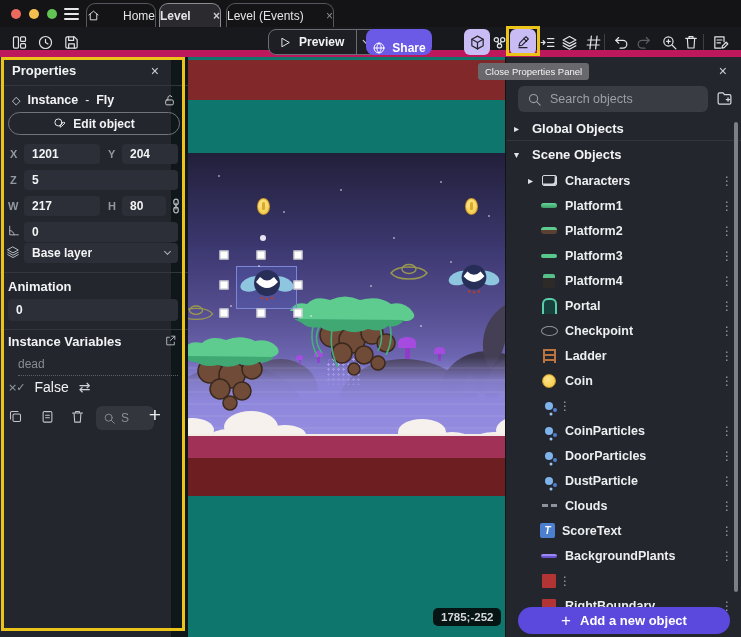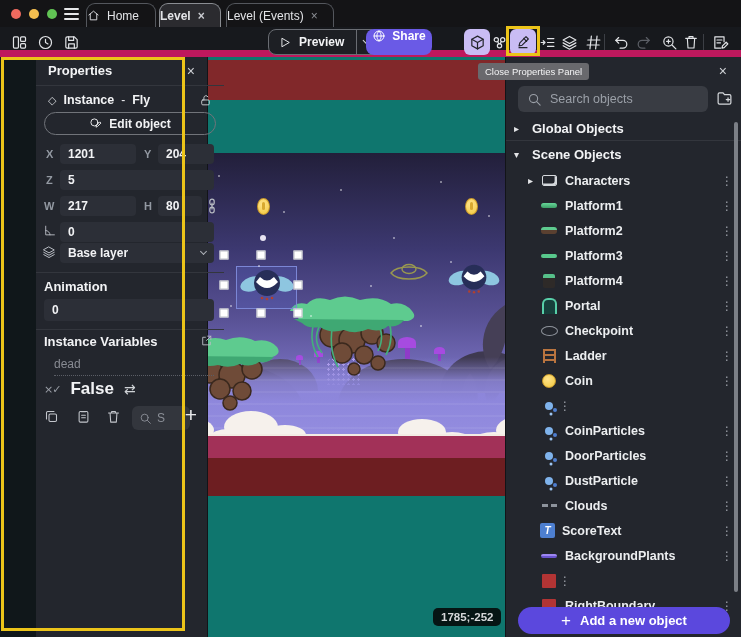--- a/index.html
+++ b/index.html
@@ -15,41 +15,41 @@
 
   
   #titlebar{position:absolute;left:0;top:0;width:741px;height:27px;background:#141416;}
   .tl{position:absolute;top:9px;width:10px;height:10px;border-radius:50%;}
   #tl-red{left:11px;background:#ee6a5f;}
   #tl-yellow{left:29px;background:#f5bf4f;}
   #tl-green{left:47px;background:#61c454;}
   #hamburger{position:absolute;left:64px;top:8px;width:15px;height:12px;display:flex;flex-direction:column;justify-content:space-between;}
   #hamburger i{display:block;height:2px;background:#e6e7e9;border-radius:1px;}
   .tab{position:absolute;top:3px;height:24px;border:1px solid #54575d;border-bottom:none;
-       border-radius:9px 9px 0 0;display:flex;align-items:center;justify-content:flex-start;gap:7px;
+       border-radius:9px 9px 0 0;display:flex;align-items:center;justify-content:space-between;gap:7px;
        color:#e3e4e7;font-size:12px;}
   #tab-home{left:86px;width:70px;}
   #tab-level{left:159px;width:62px;background:#2b2b2f;border-color:#8a8d92;font-weight:700;}
   #tab-events{left:226px;width:108px;}
   .tab .closex{color:#c9cbd0;font-size:12px;cursor:default;}
   #tab-events .closex{color:#8d9096;}
 
   
   #toolbar{position:absolute;left:0;top:27px;width:741px;height:30px;background:#17191d;border-bottom:7px solid #be185d;}
   .tbtn{position:absolute;top:2px;width:26px;height:26px;border-radius:6px;display:flex;align-items:center;justify-content:center;color:#e2e4e7;}
   .tbtn.active{background:#c9bcf4;color:#23252b;}
   .tsep{position:absolute;top:7px;width:1px;height:16px;background:#3c3f45;}
   #preview-btn{position:absolute;left:268px;top:2px;height:26px;border:1px solid #6a6d73;border-radius:8px;
     display:flex;align-items:center;background:#1d1f24;color:#f2f3f5;}
   #preview-main{display:flex;align-items:center;gap:7px;padding:0 12px 0 10px;font-weight:700;font-size:12px;}
   #preview-divider{width:1px;height:25px;background:#6a6d73;}
   #preview-caret{width:21px;display:flex;align-items:center;justify-content:center;}
   .chev{width:7px;height:7px;border-right:1.8px solid #d7d9dc;border-bottom:1.8px solid #d7d9dc;transform:rotate(45deg);margin-top:-3px;}
   #share-btn{position:absolute;left:366px;top:2px;height:26px;width:66px;background:#6a5ae6;border-radius:8px;
-    display:flex;align-items:flex-start;justify-content:center;gap:6px;font-weight:700;color:#fff;font-size:12px;}
+    display:flex;align-items:flex-end;justify-content:center;gap:6px;font-weight:700;color:#fff;font-size:12px;}
 
   
   #scene{position:absolute;left:188px;top:57px;width:553px;height:580px;background:#0f766e;overflow:hidden;}
   #band-top{position:absolute;left:0;top:3px;width:553px;height:40px;background:#81282a;}
   #sky{position:absolute;left:0;top:96px;width:553px;height:281px;overflow:hidden;
        background:linear-gradient(180deg,#221f3a 0%,#3c3870 34%,#575093 58%,#7b73c4 82%,#8d85d8 100%);}
   .star{position:absolute;width:2px;height:2px;border-radius:50%;background:rgba(255,255,255,.55);}
   .coin{position:absolute;width:13px;height:17px;border-radius:50%;background:radial-gradient(circle at 40% 35%,#ffe38a,#f3c83d);border:1.5px solid #c9992b;}
   .coin::after{content:"";position:absolute;left:4px;top:3px;width:2.5px;height:8px;background:#d8a92f;border-radius:2px;}
   .decor-eye{position:absolute;color:#99984f;}
@@ -67,21 +67,21 @@
   #band-line{position:absolute;left:0;top:377px;width:553px;height:2px;background:#f3ece4;}
   #band-magenta{position:absolute;left:0;top:379px;width:553px;height:22px;background:#a23158;}
   #band-darkred{position:absolute;left:0;top:401px;width:553px;height:38px;background:#6d1e21;}
   #coord-badge{position:absolute;left:245px;top:551px;padding:3px 8px;background:rgba(5,5,5,.85);border-radius:5px;
     color:#d6d7d9;font-weight:700;font-size:11.5px;}
   #selection-rect{position:absolute;left:48px;top:113px;width:61px;height:43px;border:1px solid #7b86d6;background:rgba(90,110,220,.22);}
   .handle{position:absolute;width:9px;height:9px;background:#fff;border:1px solid #b9bcc4;transform:translate(-50%,-50%);}
   .fly{position:absolute;}
 
   
-  #props{position:absolute;left:0;top:57px;width:172px;height:580px;background:#23262d;border-right:1px solid #121418;margin-left:36px;}
+  #props{position:absolute;left:0;top:57px;width:172px;height:580px;background:#23262d;border-right:1px solid #121418;}
   #props .hdr{position:absolute;left:12px;top:6px;font-size:13px;font-weight:700;}
   #props .closex{position:absolute;right:12px;top:6px;color:#cfd2d6;font-size:14px;}
   #props-divider1{position:absolute;left:0;top:28px;width:188px;height:1px;background:#33363d;}
   #instance-row{position:absolute;left:12px;top:33px;width:164px;height:20px;display:flex;align-items:center;gap:7px;}
   #instance-row .glyph{color:#cfd2d6;font-size:11px;font-family:"DejaVu Sans",sans-serif;}
   #instance-row b{font-size:12.5px;}
   #lock-icon{position:absolute;right:0px;color:#cfd2d6;}
   #edit-object-btn{position:absolute;left:8px;top:55px;width:172px;height:23px;border:1px solid #71747a;border-radius:13px;
     display:flex;align-items:center;justify-content:center;gap:7px;font-weight:700;font-size:12px;color:#f2f3f5;}
   .flabel{position:absolute;color:#9399a2;font-size:11px;font-weight:600;}
@@ -90,21 +90,21 @@
   .picon{position:absolute;color:#b9bdc4;}
   #layer-select{position:absolute;left:24px;top:186px;width:154px;height:20px;background:#2c2f37;border-radius:4px;
     display:flex;align-items:center;justify-content:space-between;padding:0 8px;font-weight:700;font-size:12px;}
   #layer-select .chev{width:5px;height:5px;border-width:1.5px;border-color:#aeb2b9;}
   .section-title{position:absolute;font-size:13px;font-weight:700;color:#f2f3f5;}
   .pdivider{position:absolute;left:0;width:188px;height:1px;background:#33363d;}
   #var-name{position:absolute;left:18px;top:300px;width:160px;color:#888b93;font-size:12px;padding-bottom:4px;
     border-bottom:1px dotted #5b5e66;}
   #var-row{position:absolute;left:8px;top:322px;display:flex;align-items:center;gap:10px;}
   #var-type{color:#9a9ea6;font-size:11px;font-family:"DejaVu Sans",sans-serif;letter-spacing:-1px;}
-  #var-value{font-weight:700;font-size:17px;}
+  #var-value{font-weight:400;font-size:14px;}
   #var-swap{color:#cfd2d6;font-size:14px;font-family:"DejaVu Sans",sans-serif;}
   .ptool{position:absolute;top:352px;color:#c3c6cc;}
   #props-search{position:absolute;left:96px;top:349px;width:58px;height:24px;background:#33363d;border-radius:6px;
     display:flex;align-items:center;gap:5px;padding-left:7px;color:#8a8e96;overflow:hidden;}
   #props-add{position:absolute;right:10px;top:346px;font-size:21px;font-weight:400;color:#e8e9eb;}
 
   
   #objects{position:absolute;left:505px;top:57px;width:236px;height:580px;background:#23262d;border-left:1px solid #121418;overflow:hidden;}
   #objects .hdr{position:absolute;left:12px;top:7px;font-size:13px;font-weight:700;color:#caccd1;}
   #objects .closex{position:absolute;right:14px;top:6px;color:#cfd2d6;font-size:14px;}

